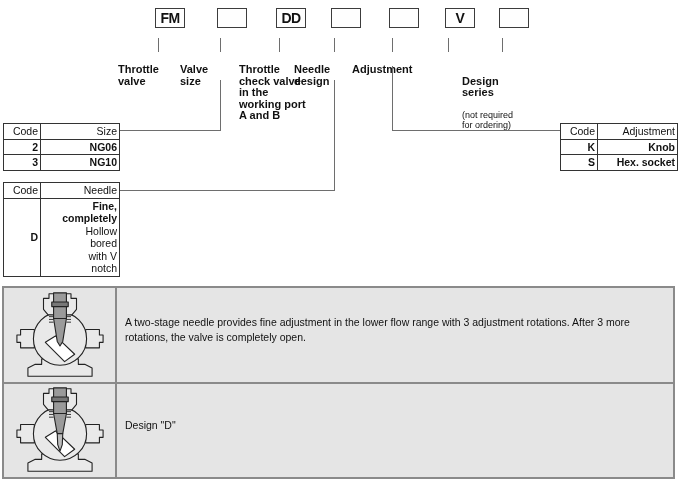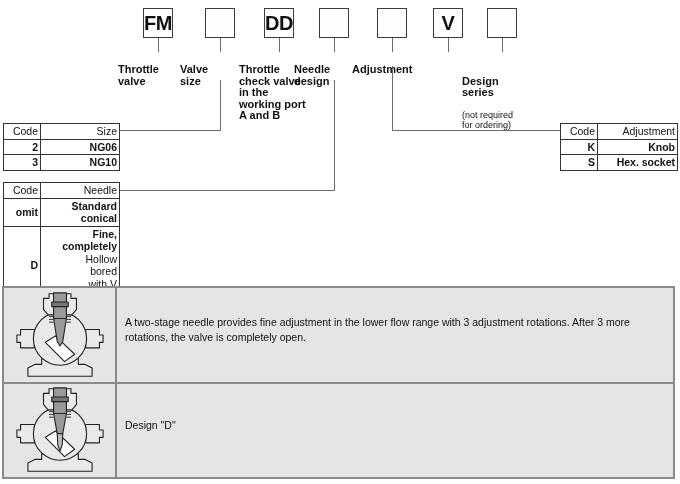--- a/index.html
+++ b/index.html
@@ -2,24 +2,24 @@
 <html><head>
 <meta charset="utf-8">
 <style>
   html,body { margin:0; padding:0; background:#ffffff; }
   .canvas {
     position:relative; width:680px; height:484px; background:#ffffff;
     font-family:"Liberation Sans", sans-serif; color:#111; overflow:hidden;
   }
   
   .code-box {
-    position:absolute; top:8px; width:30px; height:30px;
+    position:absolute; top:8px; width:30px; height:20px;
     border:1.5px solid #3c3c3c; background:#fefefe; box-sizing:border-box;
     display:flex; align-items:center; justify-content:center;
-    font-weight:bold; font-size:20px; letter-spacing:-0.5px;
+    font-weight:bold; font-size:14px; letter-spacing:-0.5px;margin-left:12px;
   }
   .vline { position:absolute; width:1px; background:#6e6e6e; }
   .hline { position:absolute; height:1px; background:#6e6e6e; }
   .box-label {
     position:absolute; top:64px; width:80px; text-align:left;
     font-size:11px; font-weight:bold; line-height:11.5px; white-space:pre-line;
   }
   .box-note { font-size:9px; font-weight:normal; line-height:10px; white-space:pre-line; margin-top:11px; }
   
   .mini-table { position:absolute; border-collapse:collapse; background:#ffffff; font-size:10.5px; }
@@ -117,27 +117,20 @@
   </tbody>
     </table>
 
   <table class="mini-table" style="left:3px;top:182px">
     <tbody>
         <tr>
       <th class="col-code">Code</th>
       <th class="col-val">Needle</th>
     </tr>
     <tr>
-      <td>omit</td>
-      <td class="needle-cell">
-        <div class="pre">Standard
-conical</div>
-      </td>
-    </tr>
-    <tr>
       <td>D</td>
       <td class="needle-cell">
         <div class="pre">Fine,
 completely</div>
         <div class="pre w-normal">Hollow bored
 with V notch</div>
       </td>
     </tr>
   </tbody>
     </table>

